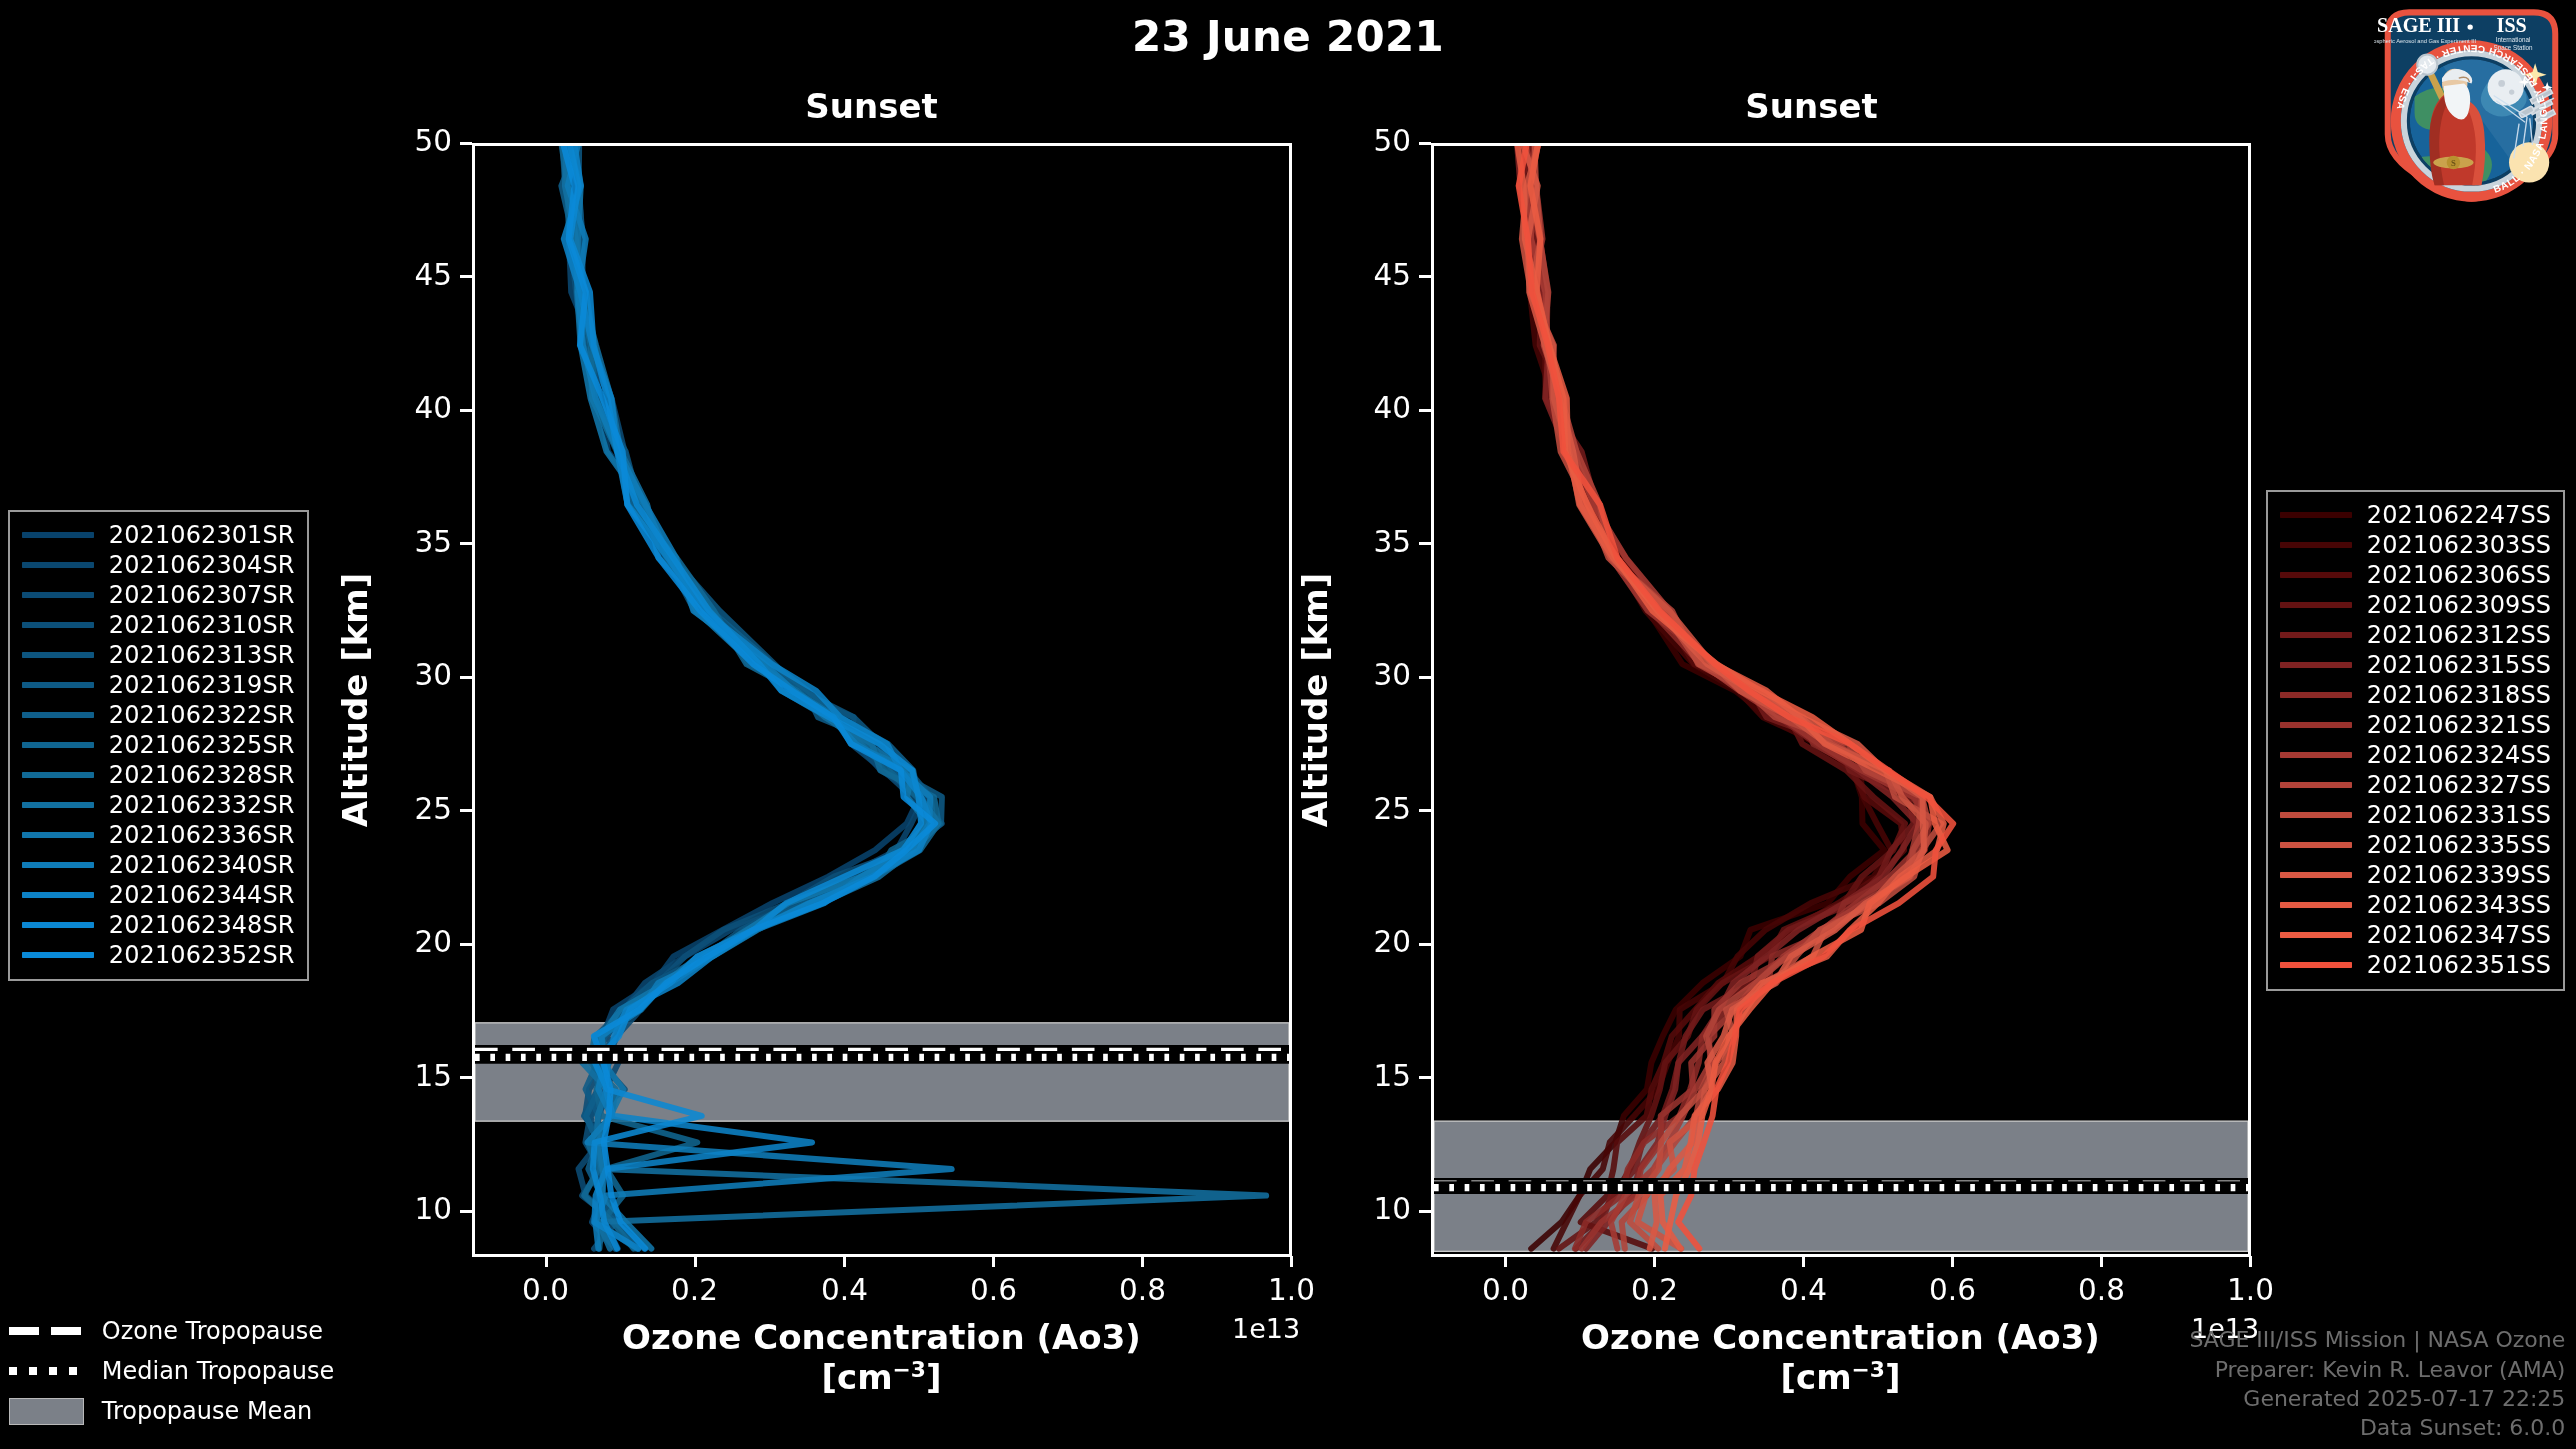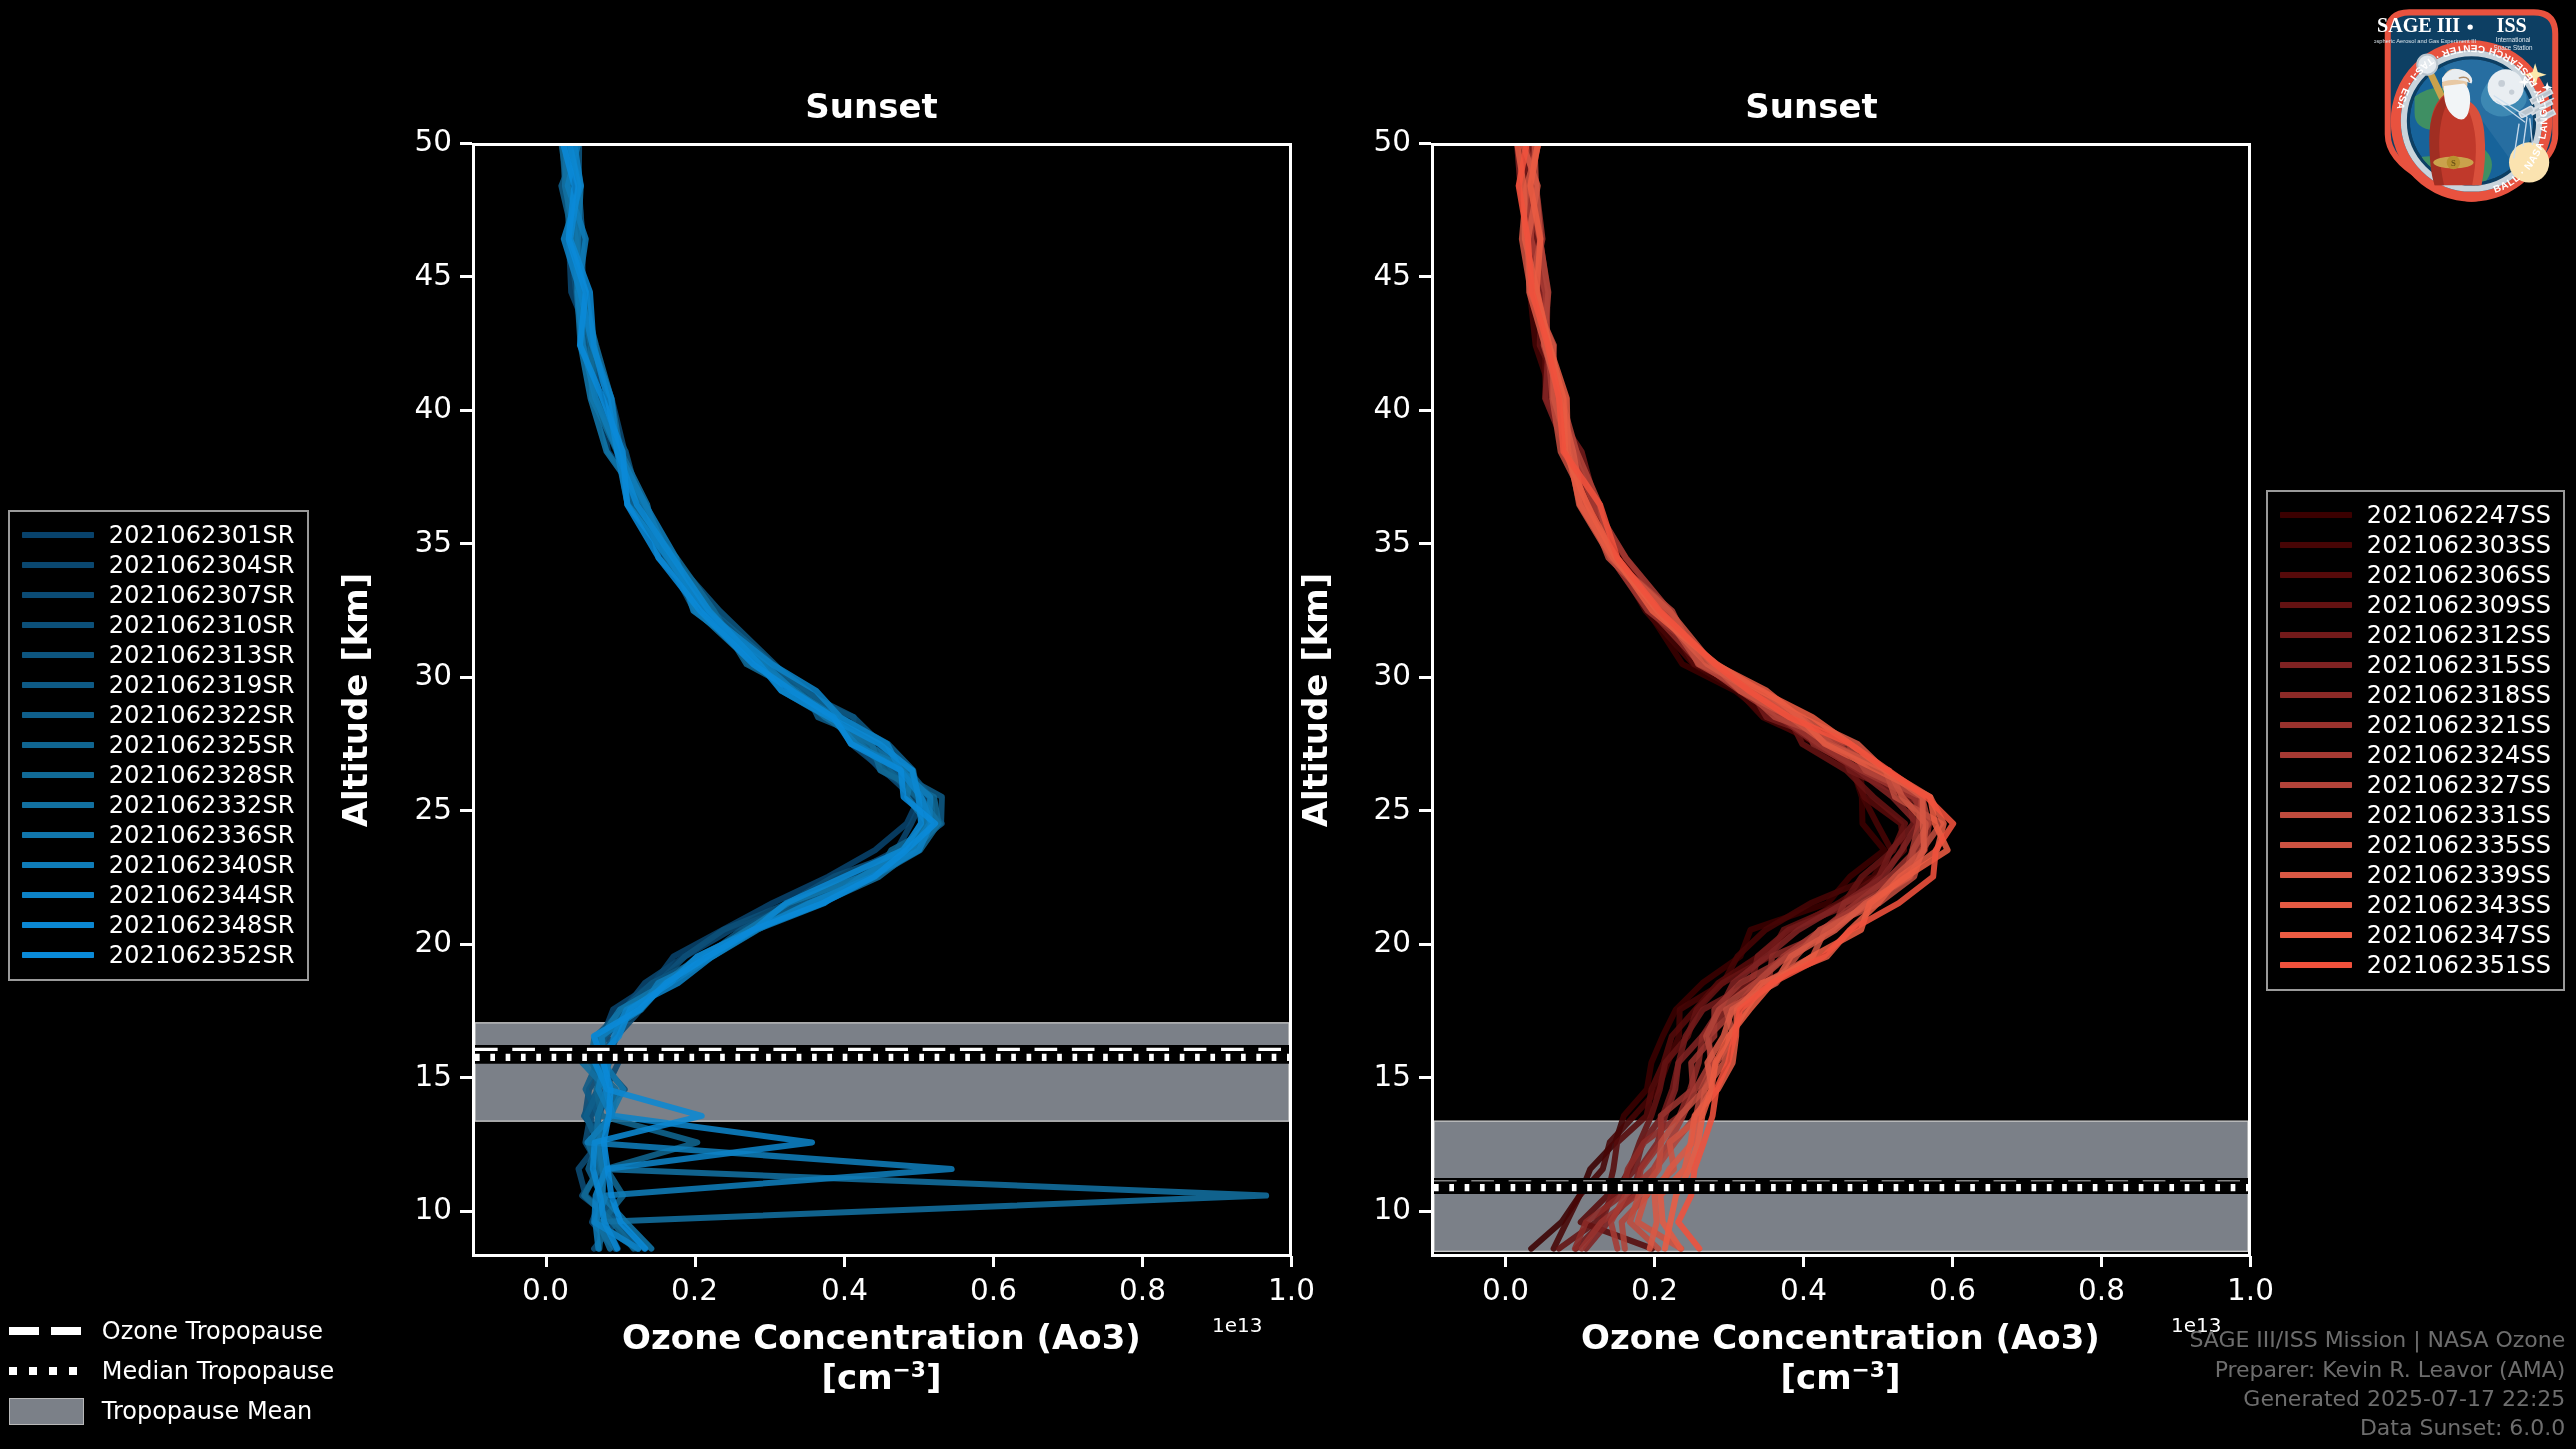--- a/index.html
+++ b/index.html
@@ -25,21 +25,21 @@
 
   
   .ytick{position:absolute;text-align:right;font-size:29.5px;width:81px;}
   .ytickmark{position:absolute;width:12px;height:2.7px;background:#fff;}
   .xtick{position:absolute;text-align:center;font-size:29.5px;width:107px;}
   .xtickmark{position:absolute;width:2.7px;height:10.7px;background:#fff;}
   .axis-title{position:absolute;text-align:center;font-size:34px;font-weight:bold;line-height:1.15;}
   .ylabel{position:absolute;font-size:34px;font-weight:bold;
           transform-origin:center center;transform:rotate(-90deg);
           width:416px;text-align:center;}
-  .expmul{position:absolute;font-size:20px;}
+  .expmul{position:absolute;font-size:27px;margin-left:20px;}
   .sup{font-size:.64em;vertical-align:super;}
 
   
   .series-legend{position:absolute;border:2px solid #9a9a9a;background:#000;
                  padding:8px 12px 9.4px 12px;}
   .series-legend .row{display:flex;align-items:center;height:30px;}
   .series-legend .swatch{width:72px;height:6.7px;margin-right:14.8px;flex:none;border-radius:0.7px;}
   .series-legend .lbl{font-size:24px;white-space:nowrap;letter-spacing:0.1px;}
   #legend-sunrise{left:8px;top:510px;}
   #legend-sunset{left:2266px;top:490px;}
@@ -57,20 +57,21 @@
   #credits{right:10.7px;bottom:6.7px;text-align:right;color:#6d6d6d;
            font-size:22px;line-height:1.33;}
 
   
   #mission-patch{right:6.7px;top:2.7px;width:195px;height:201px;}
 </style>
 </head>
 <body>
 
 <div class="abs" id="main-title">
+  <div>23 June 2021</div>
 </div>
 <div class="abs" id="sunrise-title">Sunset</div>
 <div class="abs" id="sunset-title">Sunset</div>
 
 <div class="panel" id="panel-sunrise">
   <svg id="svg-sunrise" viewBox="0 0 1222 1660" preserveAspectRatio="none">
       <rect x="0" y="1313.6690647482014" width="1222" height="147.29016786570742" fill="#7b8088" stroke="#c9c9c9" stroke-width="2"></rect>
       <path d="M 214.4 1652.0 L 194.6 1612.2 L 186.0 1572.4 L 180.6 1532.6 L 186.4 1492.8 L 184.5 1453.0 L 203.8 1413.2 L 177.5 1373.4 L 191.9 1333.6 L 207.3 1293.8 L 268.8 1254.0 L 298.2 1214.1 L 371.8 1174.3 L 446.2 1134.5 L 530.3 1094.7 L 600.6 1054.9 L 648.1 1015.1 L 667.3 975.3 L 614.1 935.5 L 579.2 895.7 L 548.4 855.9 L 476.4 816.1 L 427.9 776.3 L 346.9 696.6 L 284.4 617.0 L 258.0 537.4 L 199.7 457.8 L 187.1 378.2 L 162.9 298.6 L 156.6 218.9 L 159.3 139.3 L 136.0 59.7 L 154.1 0.0" fill="none" stroke="#08426b" stroke-width="9" stroke-linejoin="round" stroke-linecap="round" opacity="0.88"></path>
       <path d="M 210.6 1652.0 L 175.6 1612.2 L 191.1 1572.4 L 189.2 1532.6 L 182.1 1492.8 L 173.2 1453.0 L 196.0 1413.2 L 215.2 1373.4 L 198.3 1333.6 L 223.9 1293.8 L 254.9 1254.0 L 315.3 1214.1 L 384.1 1174.3 L 486.2 1134.5 L 556.0 1094.7 L 633.1 1054.9 L 654.9 1015.1 L 674.3 975.3 L 609.5 935.5 L 573.4 895.7 L 539.0 855.9 L 500.6 816.1 L 410.9 776.3 L 356.6 696.6 L 285.6 617.0 L 243.3 537.4 L 214.0 457.8 L 186.4 378.2 L 177.1 298.6 L 144.4 218.9 L 141.0 139.3 L 158.7 59.7 L 148.6 0.0" fill="none" stroke="#0a476f" stroke-width="9" stroke-linejoin="round" stroke-linecap="round" opacity="0.88"></path>
       <path d="M 245.5 1652.0 L 210.7 1612.2 L 166.1 1572.4 L 155.4 1532.6 L 186.5 1492.8 L 165.2 1453.0 L 171.3 1413.2 L 198.0 1373.4 L 212.6 1333.6 L 248.9 1293.8 L 278.9 1254.0 L 343.6 1214.1 L 409.7 1174.3 L 487.2 1134.5 L 589.5 1094.7 L 644.0 1054.9 L 700.7 1015.1 L 657.0 975.3 L 613.5 935.5 L 564.8 895.7 L 568.6 855.9 L 469.3 816.1 L 436.9 776.3 L 347.3 696.6 L 286.7 617.0 L 245.8 537.4 L 224.6 457.8 L 205.1 378.2 L 177.6 298.6 L 154.0 218.9 L 161.4 139.3 L 154.9 59.7 L 136.2 0.0" fill="none" stroke="#0b4b74" stroke-width="9" stroke-linejoin="round" stroke-linecap="round" opacity="0.88"></path>

